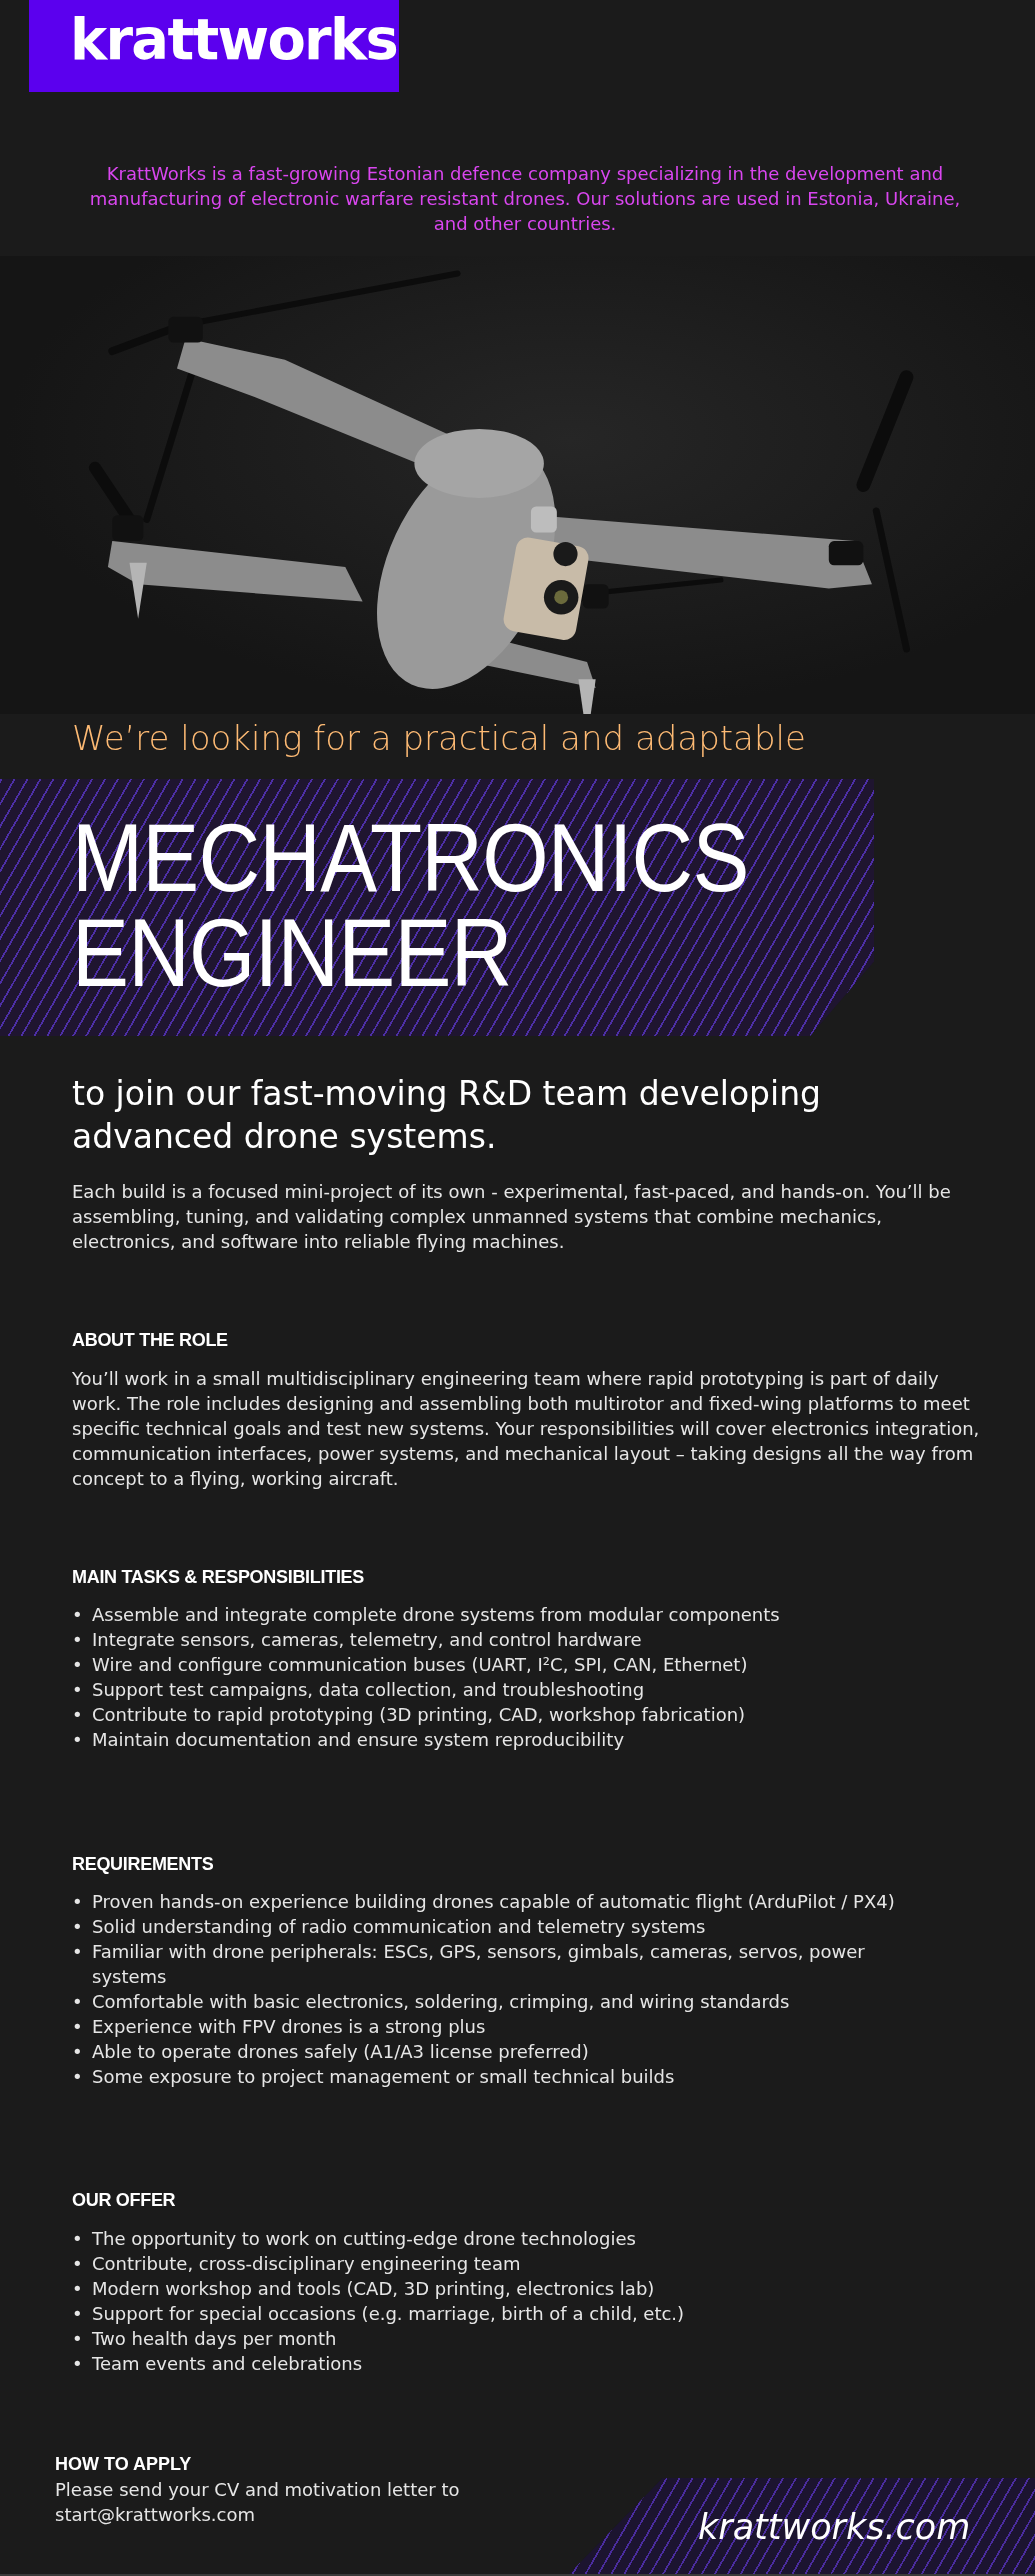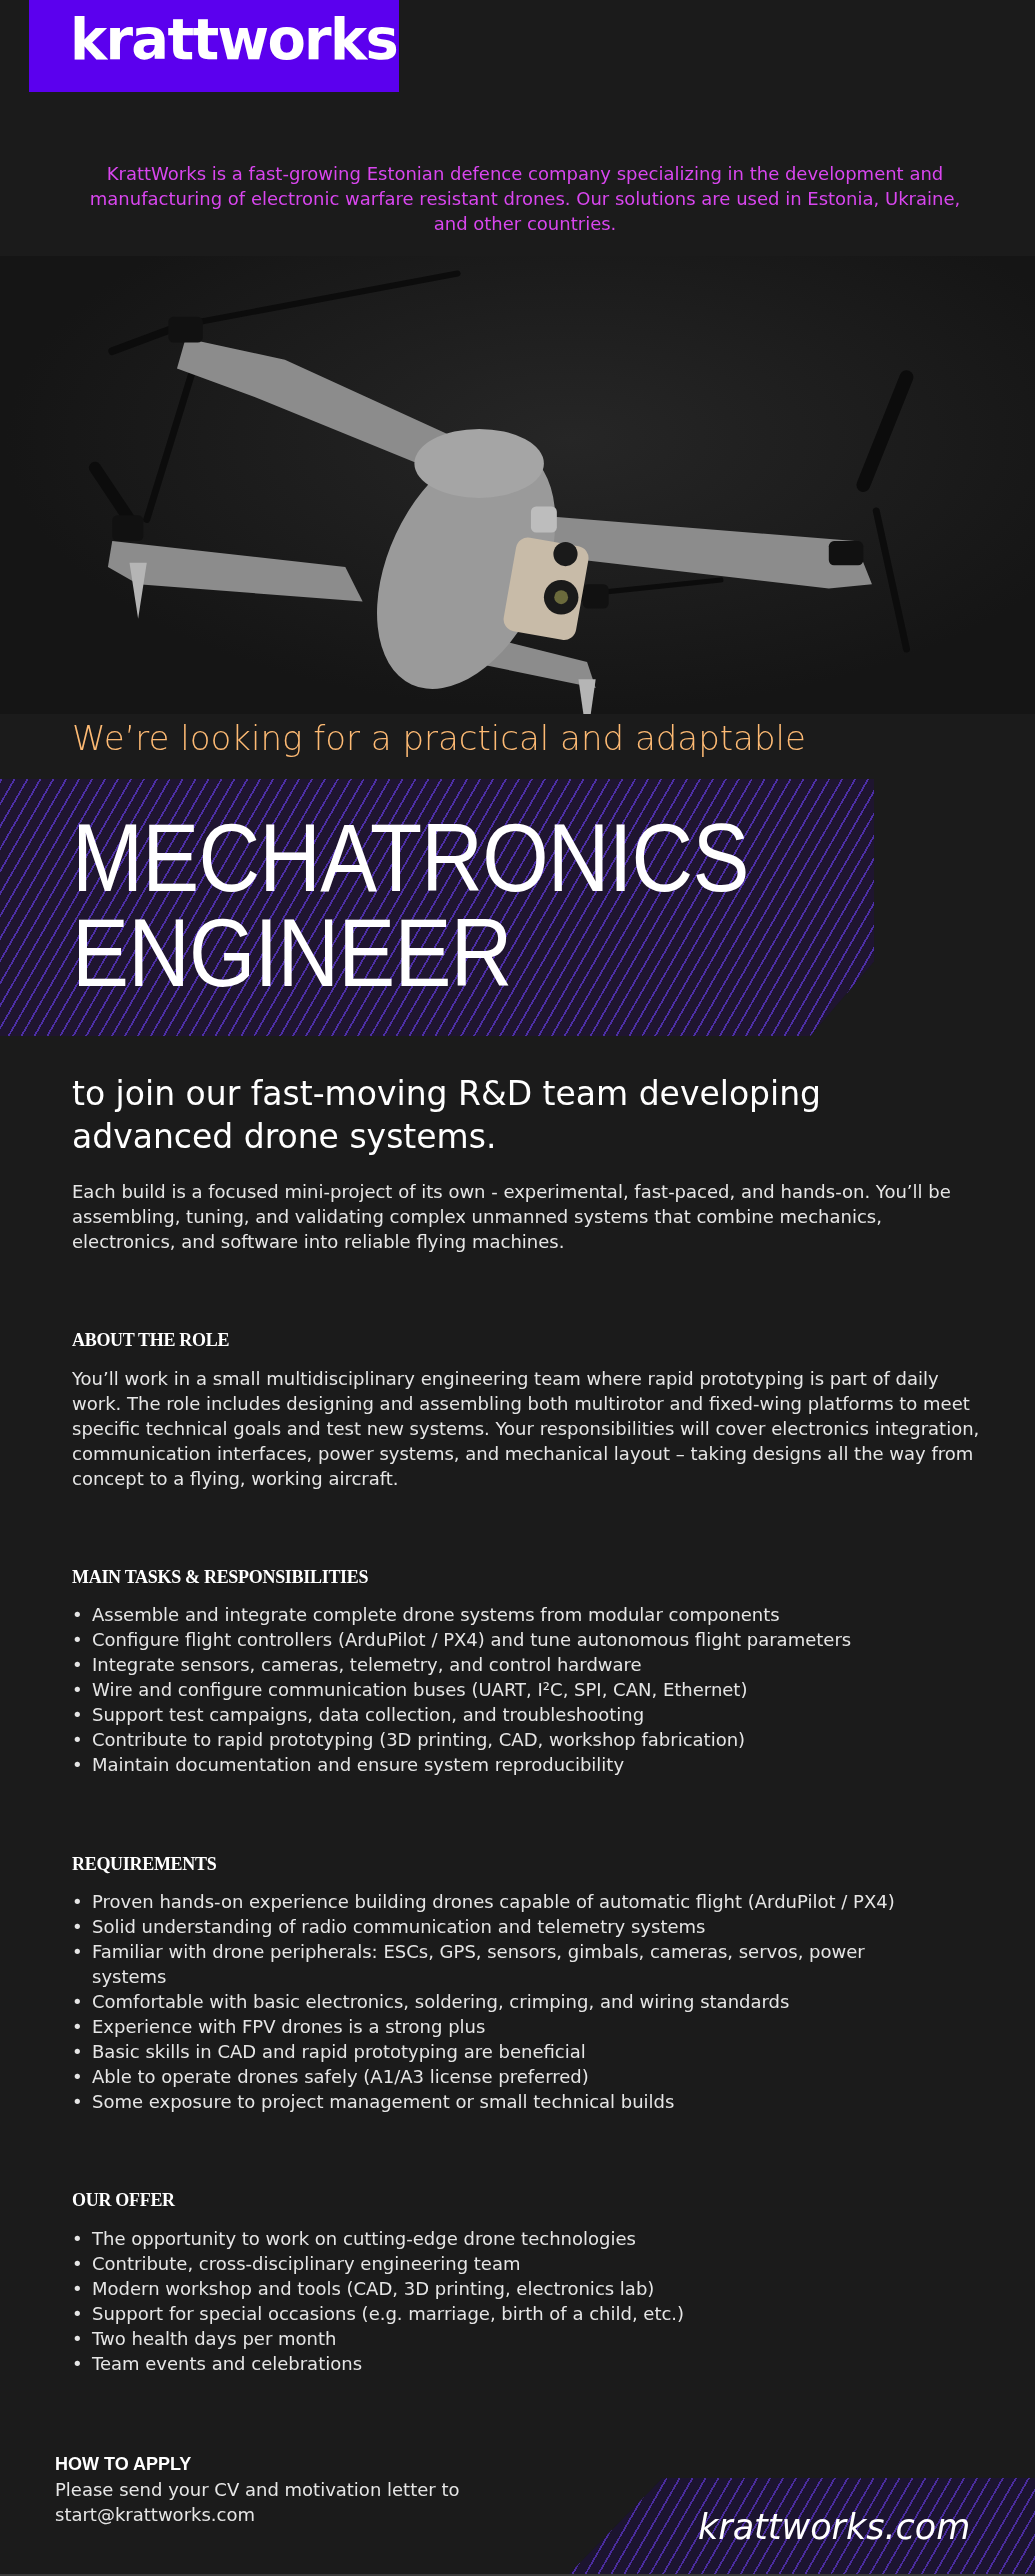--- a/index.html
+++ b/index.html
@@ -45,21 +45,21 @@
     transform:scaleX(0.88); transform-origin:left top;
     white-space:nowrap;
   }
   .lead {
     left:72px; top:1072px; width:906px; font-size:33px; line-height:43px; color:#fff;
   }
   .para {
     left:72px; width:915px; font-size:18px; line-height:25px; color:#e6e6e6;
   }
   .section-h {
-    left:72px; font-family:Liberation Serif, serif; font-weight:bold;
+    left:72px; font-family:Liberation Sans, sans-serif; font-weight:bold;
     font-size:18px; letter-spacing:-0.3px; color:#fff; line-height:22.4px;
   }
   ul.list {
     position:absolute; left:72px; margin:0; padding:0; list-style:none;
     width:950px; font-size:18px; line-height:25px; color:#e6e6e6;
   }
   ul.list li { position:relative; padding-left:20px; }
   ul.list li::before {
     content:"•"; position:absolute; left:0; top:0; color:#e6e6e6;
   }
@@ -141,36 +141,34 @@
 <div class="abs lead">to join our fast-moving R&amp;D team developing advanced drone systems.</div>
 
 <div class="abs para" style="top:1179px;">Each build is a focused mini-project of its own - experimental, fast-paced, and hands-on. You’ll be assembling, tuning, and validating complex unmanned systems that combine mechanics, electronics, and software into reliable flying machines.</div>
 
 <div class="abs section-h" style="top:1329px;">ABOUT THE ROLE</div>
 <div class="abs para" style="top:1366px;">You’ll work in a small multidisciplinary engineering team where rapid prototyping is part of daily work. The role includes designing and assembling both multirotor and fixed-wing platforms to meet specific technical goals and test new systems. Your responsibilities will cover electronics integration, communication interfaces, power systems, and mechanical layout – taking designs all the way from concept to a flying, working aircraft.</div>
 
 <div class="abs section-h" style="top:1566px;">MAIN TASKS &amp; RESPONSIBILITIES</div>
 <ul class="list" style="top:1602px;">
   <li>Assemble and integrate complete drone systems from modular components</li>
-  <li>Configure flight controllers (ArduPilot / PX4) and tune autonomous flight parameters</li>
   <li>Integrate sensors, cameras, telemetry, and control hardware</li>
   <li>Wire and configure communication buses (UART, I²C, SPI, CAN, Ethernet)</li>
   <li>Support test campaigns, data collection, and troubleshooting</li>
   <li>Contribute to rapid prototyping (3D printing, CAD, workshop fabrication)</li>
   <li>Maintain documentation and ensure system reproducibility</li>
 </ul>
 
 <div class="abs section-h" style="top:1853px;">REQUIREMENTS</div>
 <ul class="list" style="top:1889px; width:881px;">
   <li style="width:967px;">Proven hands-on experience building drones capable of automatic flight (ArduPilot / PX4)</li>
   <li>Solid understanding of radio communication and telemetry systems</li>
   <li style="width:777px;">Familiar with drone peripherals: ESCs, GPS, sensors, gimbals, cameras, servos, power systems</li>
   <li>Comfortable with basic electronics, soldering, crimping, and wiring standards</li>
   <li>Experience with FPV drones is a strong plus</li>
-  <li>Basic skills in CAD and rapid prototyping are beneficial</li>
   <li>Able to operate drones safely (A1/A3 license preferred)</li>
   <li>Some exposure to project management or small technical builds</li>
 </ul>
 
 <div class="abs section-h" style="top:2189px;">OUR OFFER</div>
 <ul class="list" style="top:2226px;">
   <li>The opportunity to work on cutting-edge drone technologies</li>
   <li>Contribute, cross-disciplinary engineering team</li>
   <li>Modern workshop and tools (CAD, 3D printing, electronics lab)</li>
   <li>Support for special occasions (e.g. marriage, birth of a child, etc.)</li>

